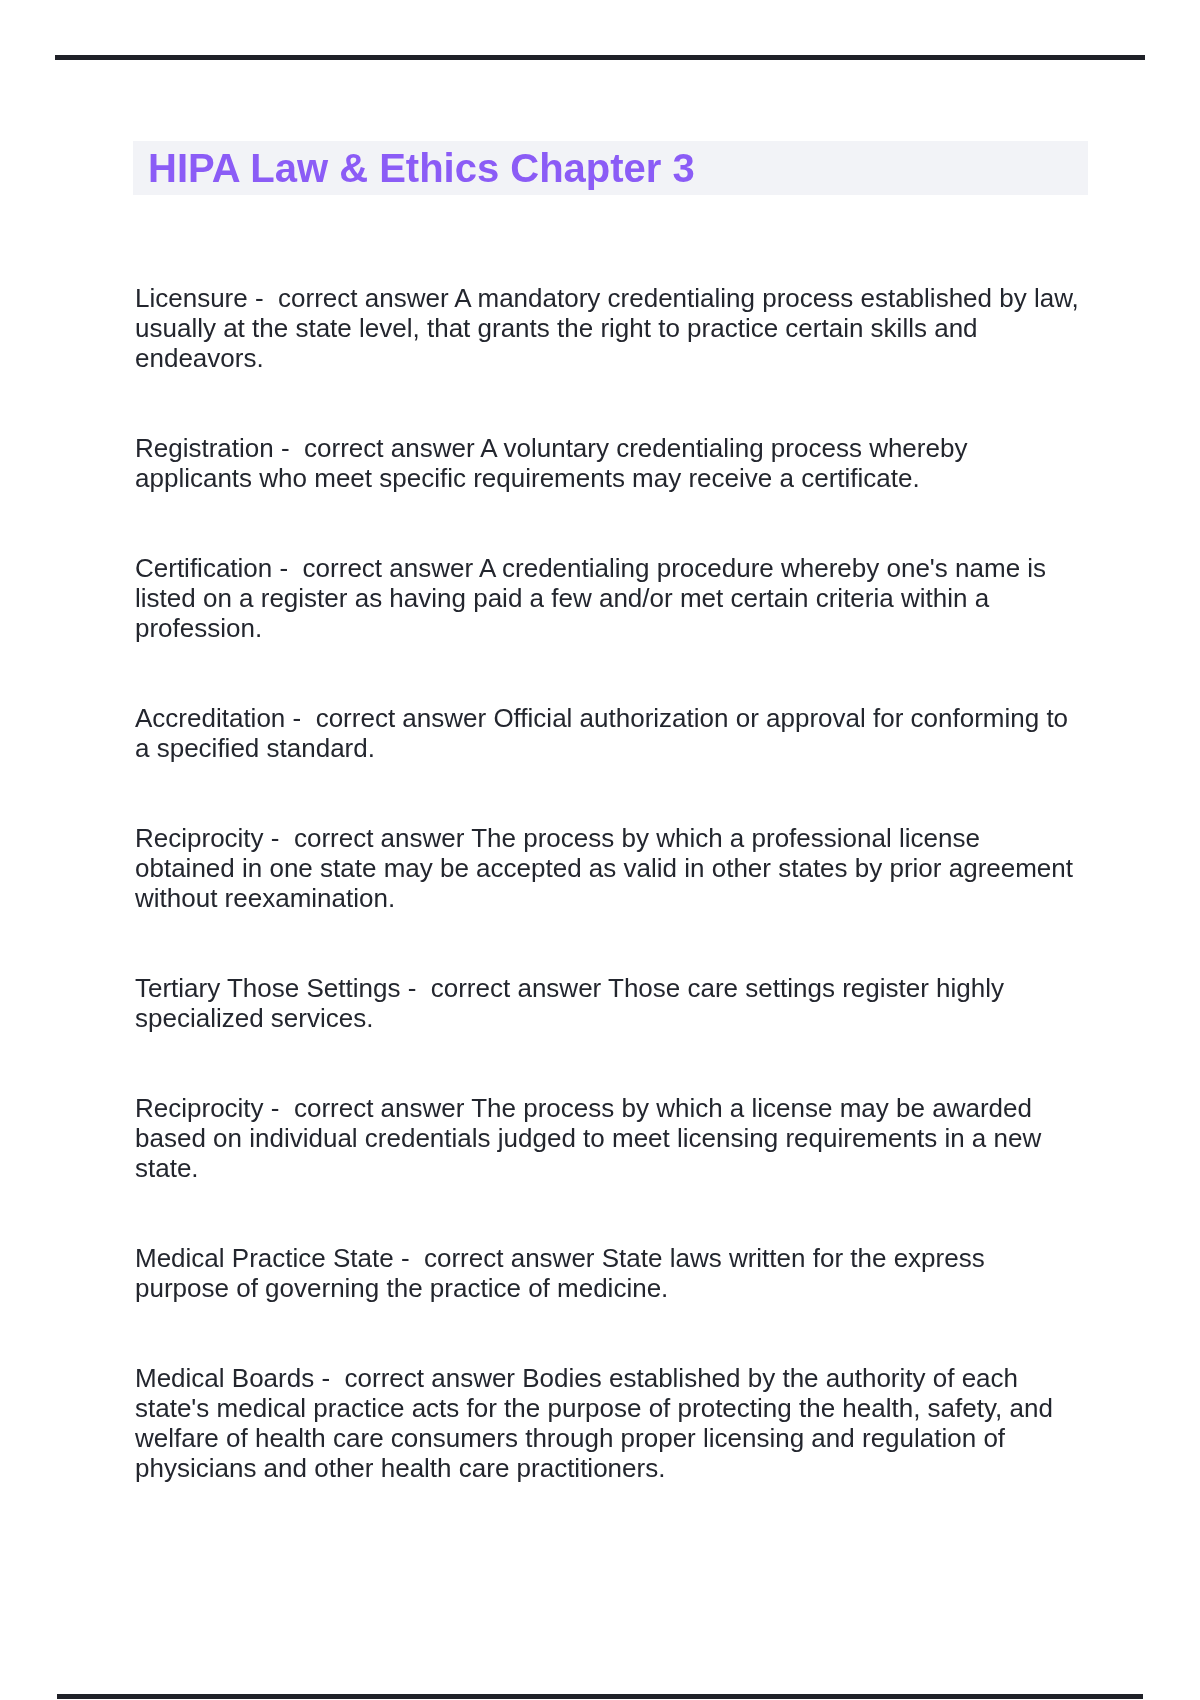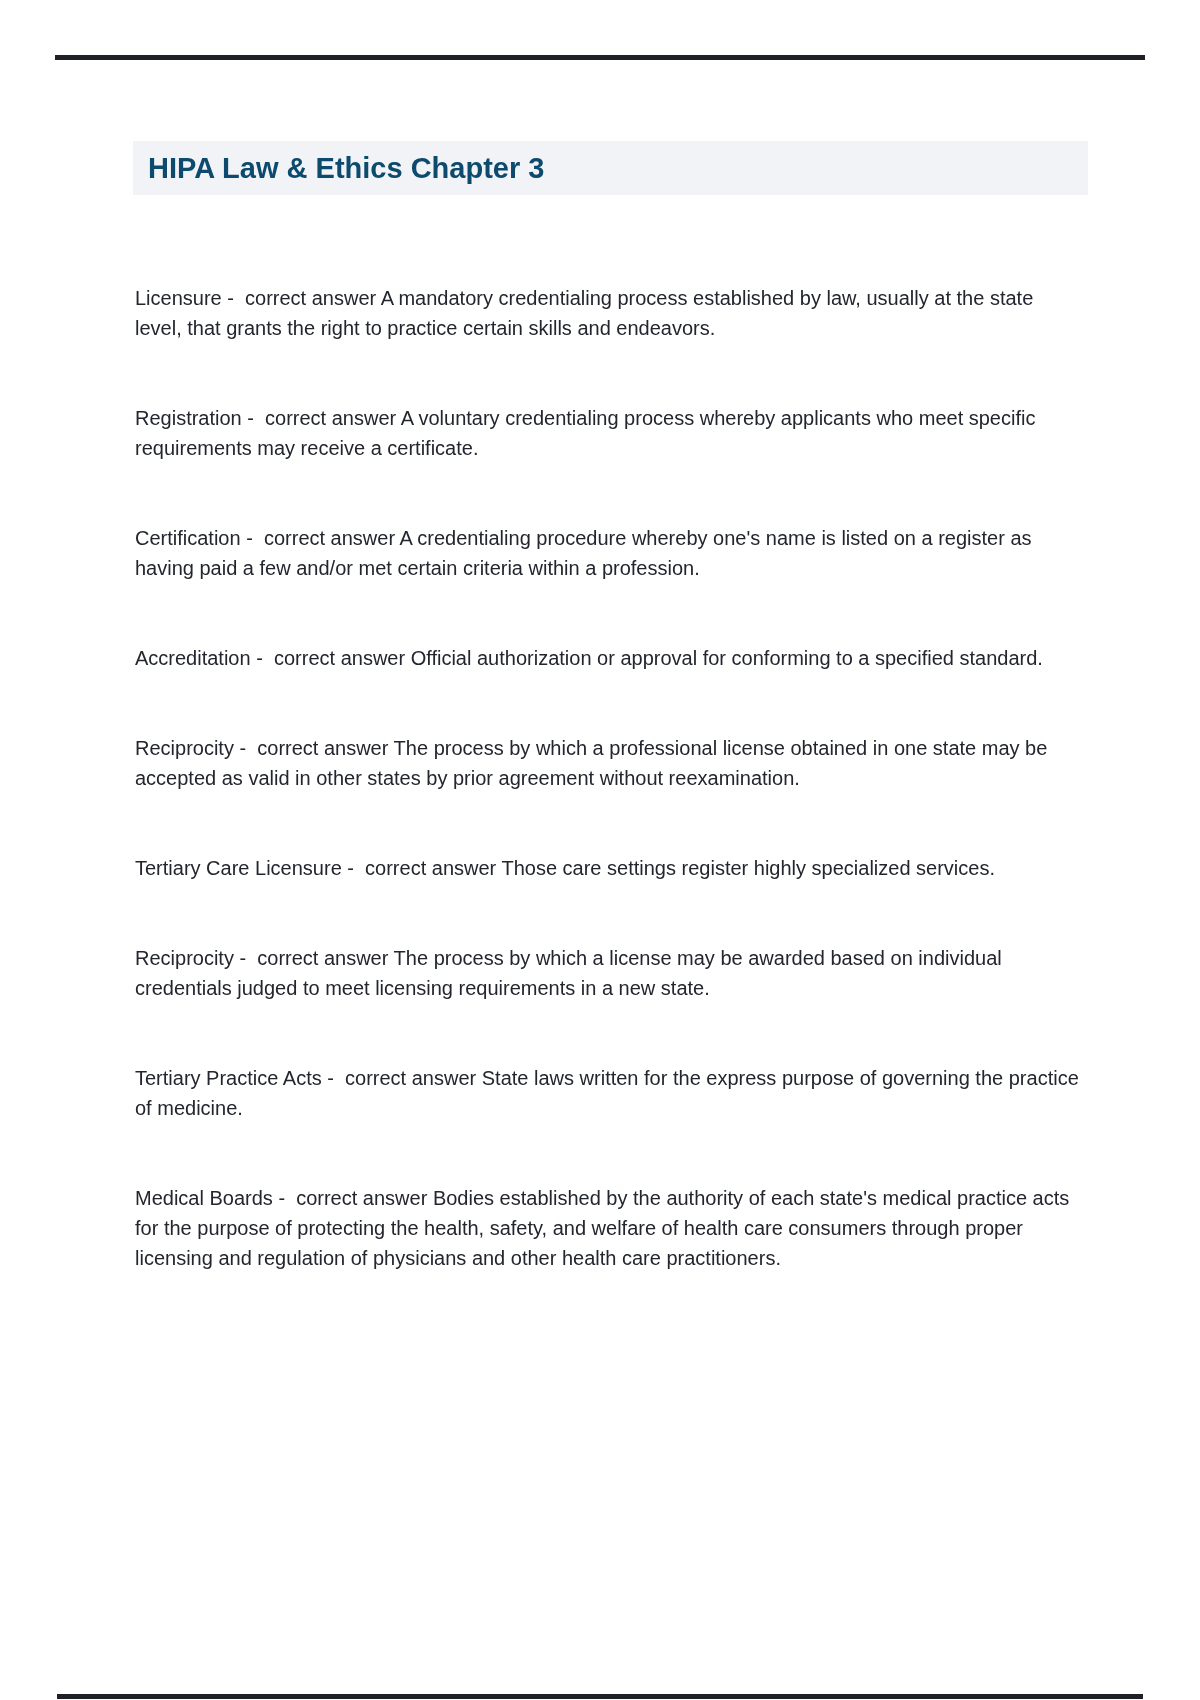--- a/index.html
+++ b/index.html
@@ -29,37 +29,37 @@
     position: absolute;
     left: 133px;
     top: 141px;
     width: 955px;
     height: 54px;
     background: #f2f3f7;
     display: flex;
     align-items: center;
   }
   .title-text {
-    font-size: 29px;
+    font-size: 40px;
     font-weight: bold;
-    color: #0c4a6e;
+    color: #8b5cf6;
     padding-left: 15px;
     letter-spacing: 0px;
     white-space: nowrap;
   }
 
   .content {
     position: absolute;
     left: 135px;
     top: 283px;
     width: 945px;
   }
   .entry {
     margin: 0 0 60px 0;
-    font-size: 20px;
+    font-size: 26px;
     line-height: 30px;
     color: #23262e;
     white-space: pre-wrap;
   }
   .entry:last-child { margin-bottom: 12px; }
 </style>
 </head>
 <body>
 
 <div class="page">
@@ -75,24 +75,24 @@
 
     <p class="entry"><span>Registration</span><span> -  correct answer </span><span>A voluntary credentialing process whereby applicants who meet specific requirements may receive a certificate.</span></p>
 
     <p class="entry"><span>Certification</span><span> -  correct answer </span><span>A credentialing procedure whereby one's name is listed on a register as having paid a few and/or met certain criteria within a profession.</span></p>
 
     <p class="entry"><span>Accreditation</span><span> -  correct answer </span><span>Official authorization or approval for conforming to a specified standard.</span></p>
 
     <p class="entry"><span>Reciprocity</span><span> -  correct answer </span><span>The process by which a professional license obtained in one state may be accepted as valid in other states by prior agreement without reexamination.</span></p>
 
 
-    <p class="entry"><span>Tertiary Care Licensure</span><span> -  correct answer </span><span>Those care settings register highly specialized services.</span></p>
+    <p class="entry"><span>Tertiary Those Settings</span><span> -  correct answer </span><span>Those care settings register highly specialized services.</span></p>
 
     <p class="entry"><span>Reciprocity</span><span> -  correct answer </span><span>The process by which a license may be awarded based on individual credentials judged to meet licensing requirements in a new state.</span></p>
 
-    <p class="entry"><span>Tertiary Practice Acts</span><span> -  correct answer </span><span>State laws written for the express purpose of governing the practice of medicine.</span></p>
+    <p class="entry"><span>Medical Practice State</span><span> -  correct answer </span><span>State laws written for the express purpose of governing the practice of medicine.</span></p>
 
     <p class="entry"><span>Medical Boards</span><span> -  correct answer </span><span>Bodies established by the authority of each state's medical practice acts for the purpose of protecting the health, safety, and welfare of health care consumers through proper licensing and regulation of physicians and other health care practitioners.</span></p>
   </div>
 
   <div class="rule rule-bottom"></div>
 
 </div>
 
 </body></html>

